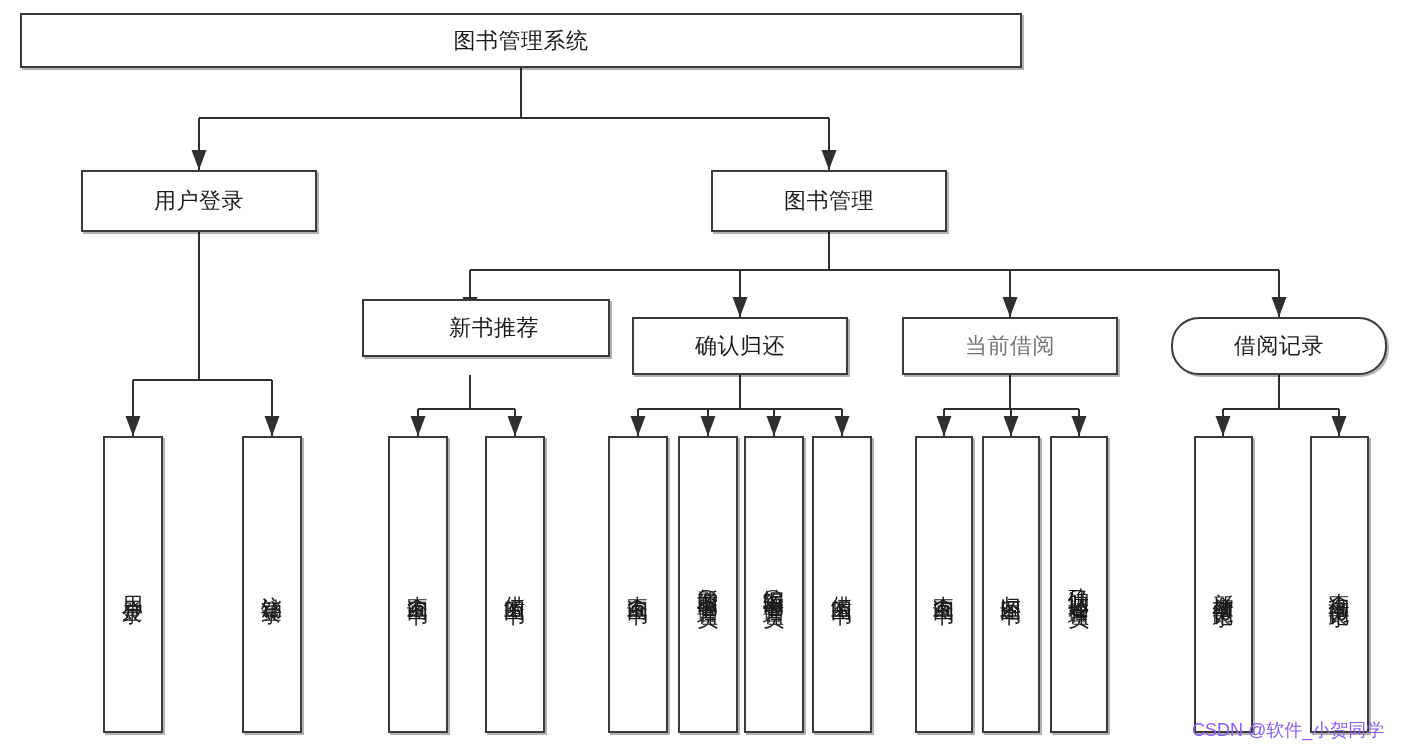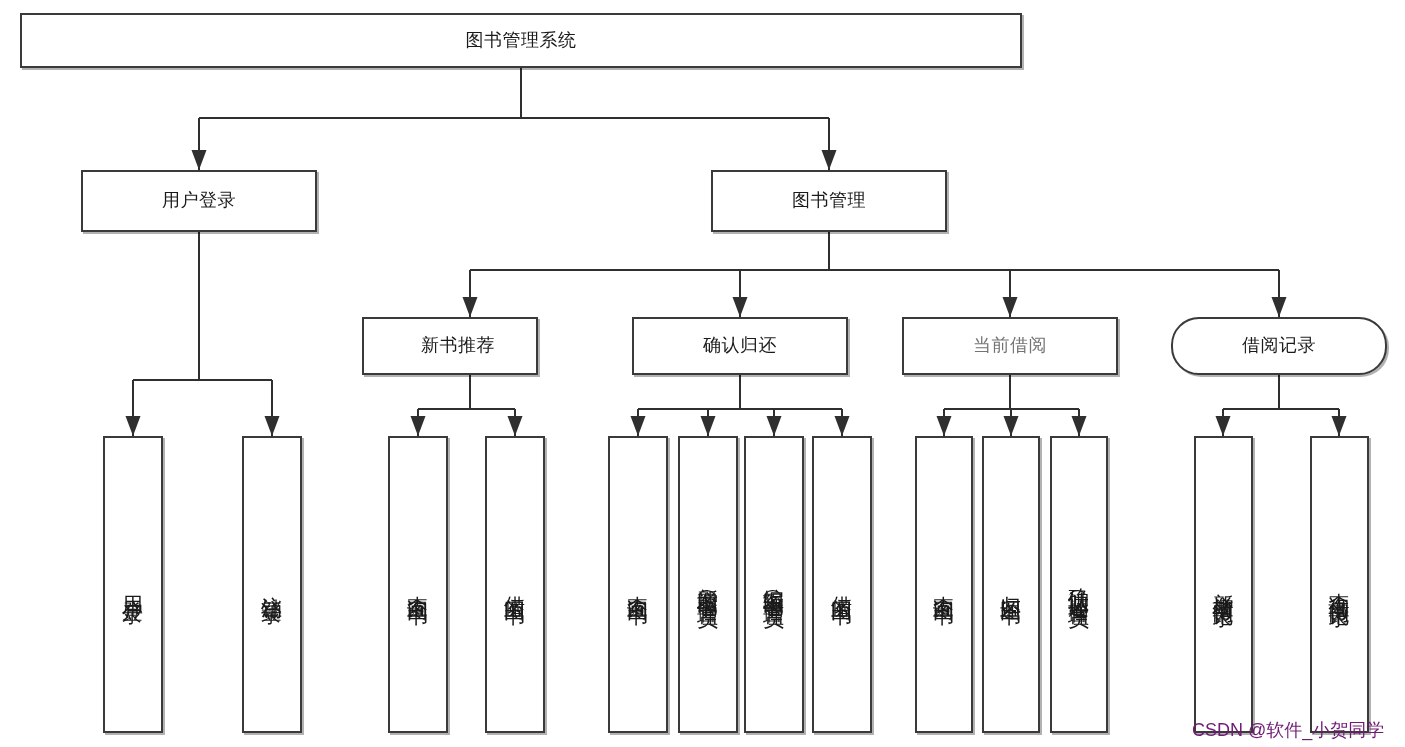--- a/index.html
+++ b/index.html
@@ -34,21 +34,21 @@
     justify-content: center;
     box-shadow: 2px 2px 0 rgba(0,0,0,0.30);
   }
   .node-label {
     color: #1a1a1a;
     line-height: 1.18;
     text-align: center;
     white-space: pre;
   }
   .node.horiz .node-label {
-    font-size: 18px;
+    font-size: 22px;
     letter-spacing: 0.5px;
   }
   .node.vert {
     align-items: center;
     justify-content: center;
   }
   .node.vert .node-label {
     writing-mode: vertical-rl;
     text-orientation: upright;
     font-size: 21px;
@@ -127,21 +127,21 @@
   <div id="node-layer">
       <div class="node horiz" style="left: 20px; top: 13px; width: 1002px; height: 55px; border-color: rgb(58, 58, 58); background: rgb(255, 255, 255);">
         <span class="node-label" style="color: rgb(26, 26, 26);">图书管理系统</span>
       </div>
       <div class="node horiz" style="left: 81px; top: 170px; width: 236px; height: 62px; border-color: rgb(58, 58, 58); background: rgb(255, 255, 255);">
         <span class="node-label" style="color: rgb(26, 26, 26);">用户登录</span>
       </div>
       <div class="node horiz" style="left: 711px; top: 170px; width: 236px; height: 62px; border-color: rgb(58, 58, 58); background: rgb(255, 255, 255); font-family: Liberation Serif, serif;">
         <span class="node-label" style="color: rgb(26, 26, 26);">图书管理</span>
       </div>
-      <div class="node horiz" style="left: 362px; top: 317px; width: 176px; height: 58px; border-color: rgb(58, 58, 58); background: rgb(255, 255, 255); padding-left: 16px;">
+      <div class="node horiz" style="left: 362px; top: 299px; width: 248px; height: 58px; border-color: rgb(58, 58, 58); background: rgb(255, 255, 255); padding-left: 16px;">
         <span class="node-label" style="color: rgb(26, 26, 26);">新书推荐</span>
       </div>
       <div class="node horiz" style="left: 632px; top: 317px; width: 216px; height: 58px; border-color: rgb(58, 58, 58); background: rgb(255, 255, 255);">
         <span class="node-label" style="color: rgb(26, 26, 26);">确认归还</span>
       </div>
       <div class="node horiz" style="left: 902px; top: 317px; width: 216px; height: 58px; border-color: rgb(58, 58, 58); background: rgb(255, 255, 255);">
         <span class="node-label" style="color: #737373;">当前借阅</span>
       </div>
       <div class="node horiz" style="left: 1171px; top: 317px; width: 216px; height: 58px; border-color: rgb(58, 58, 58); background: rgb(255, 255, 255); border-radius: 28px;">
         <span class="node-label" style="color: rgb(26, 26, 26);">借阅记录</span>
@@ -180,14 +180,14 @@
         <span class="node-label" style="color: rgb(26, 26, 26);">确认归还（管理员）</span>
       </div>
       <div class="node vert" style="left: 1194px; top: 436px; width: 59px; height: 297px; border-color: rgb(58, 58, 58); background: rgb(255, 255, 255);">
         <span class="node-label" style="color: rgb(26, 26, 26);">新增借阅记录</span>
       </div>
       <div class="node vert" style="left: 1310px; top: 436px; width: 59px; height: 297px; border-color: rgb(58, 58, 58); background: rgb(255, 255, 255);">
         <span class="node-label" style="color: rgb(26, 26, 26);">查询借阅记录</span>
       </div>
     </div>
 
-  <div class="watermark" id="watermark" style="left: 1192px; top: 718px; color: #701a75;">CSDN @软件_小贺同学</div>
+  <div class="watermark" id="watermark" style="left: 1192px; top: 718px; color: #8b5cf6;">CSDN @软件_小贺同学</div>
 </div>
 
 </body></html>

